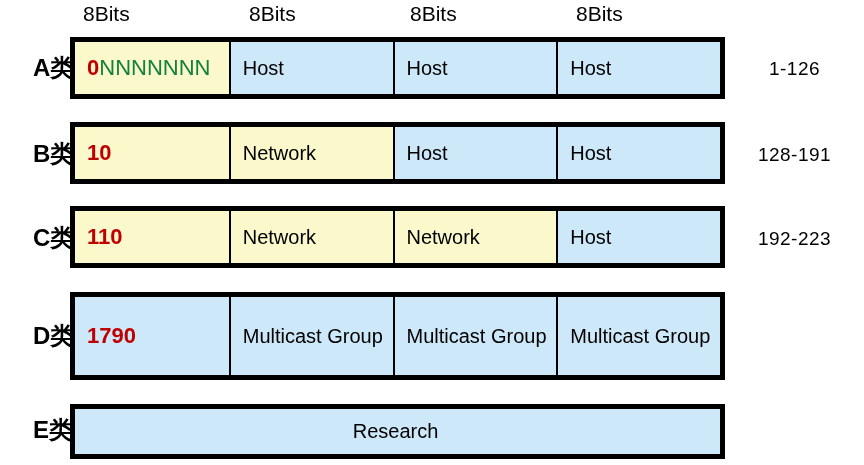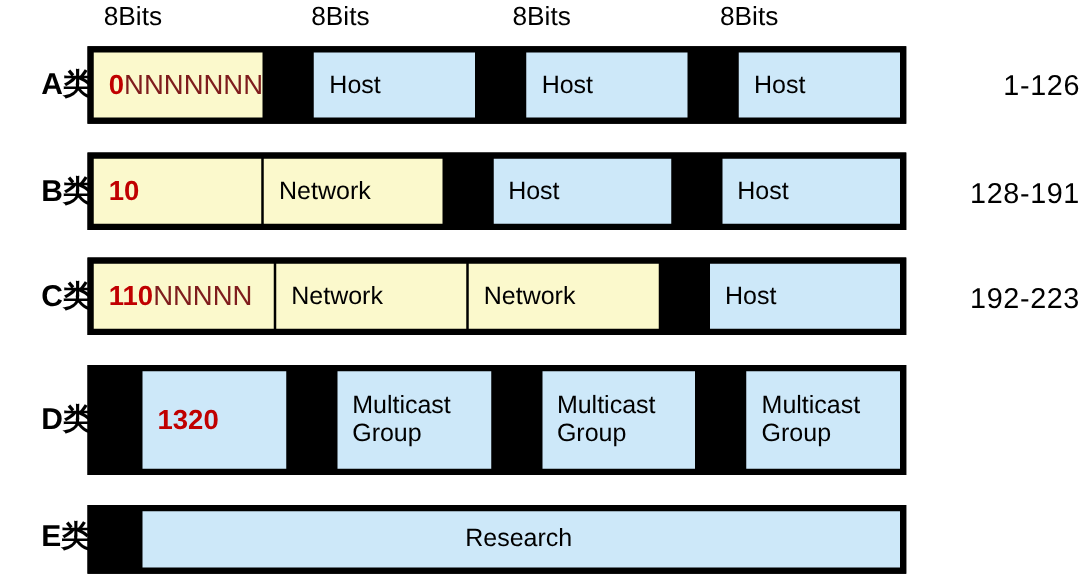--- a/index.html
+++ b/index.html
@@ -8,39 +8,39 @@
     font-family:"Liberation Sans","DejaVu Sans",sans-serif;color:#000;
     overflow:hidden;
   }
   .bit-label{
     position:absolute;top:2px;font-size:21px;line-height:24px;color:#000;white-space:nowrap;
   }
   .class-label{
     position:absolute;left:5px;font-size:24px;line-height:24px;font-weight:bold;white-space:nowrap;margin-left:28px;
   }
   .range-label{
-    position:absolute;left:725px;width:139px;text-align:right;
-    font-size:23px;line-height:27px;letter-spacing:0.5px;white-space:nowrap;
+    position:absolute;left:725px;width:139px;text-align:center;
+    font-size:19px;line-height:27px;letter-spacing:0.5px;white-space:nowrap;
   }
   .row-box{
     position:absolute;left:70px;width:645px;
     border:5px solid #000;background:#000;
     display:flex;gap:2px;
   }
   .cell{
     flex:1 1 0;display:flex;align-items:center;
     padding-left:12px;padding-right:8px;
     font-size:20px;line-height:1.15;
   }
   .cell.center{justify-content:center;padding-left:0;padding-right:4px;text-align:center;}
   .bg-yellow{background:#FBF9CC;}
-  .bg-blue{background:#CDE8F9;margin-left:39px;}
+  .bg-blue{background:#CDE8F9;}
   .bits{font-size:22px;white-space:nowrap;padding-right:0;}
   .bits .prefix{color:#C00000;font-weight:bold;}
-  .bits .letters{color:#7f1d1d;}
+  .bits .letters{color:#15803d;}
 </style>
 </head>
 <body>
 
 <div class="canvas">
 
   <div class="bit-label" style="left:83px">8Bits</div>
   <div class="bit-label" style="left:249px">8Bits</div>
   <div class="bit-label" style="left:410px">8Bits</div>
   <div class="bit-label" style="left:576px">8Bits</div>
@@ -65,32 +65,31 @@
     <div class="cell bg-yellow">Network</div>
     <div class="cell bg-blue">Host</div>
     <div class="cell bg-blue">Host</div>
   </div>
   <div class="range-label" style="top:141px">128-191</div>
 
   <div class="class-label" style="top:226px">C类</div>
   <div class="row-box" style="top:206px;height:52px">
     <div class="cell bg-yellow bits">
         <span class="prefix">110</span>
-        <span class="letters">NNNNN</span>
       </div>
     <div class="cell bg-yellow">Network</div>
     <div class="cell bg-yellow">Network</div>
     <div class="cell bg-blue">Host</div>
   </div>
   <div class="range-label" style="top:225px">192-223</div>
 
   <div class="class-label" style="top:324px">D类</div>
   <div class="row-box" style="top:292px;height:78px">
     <div class="cell bg-blue bits">
-        <span class="prefix">1320</span>
+        <span class="prefix">1790</span>
       </div>
     <div class="cell bg-blue">Multicast Group</div>
     <div class="cell bg-blue">Multicast Group</div>
     <div class="cell bg-blue">Multicast Group</div>
   </div>
 
   <div class="class-label" style="top:418px">E类</div>
   <div class="row-box" style="top:404px;height:45px">
     <div class="cell bg-blue center">Research</div>
   </div>

